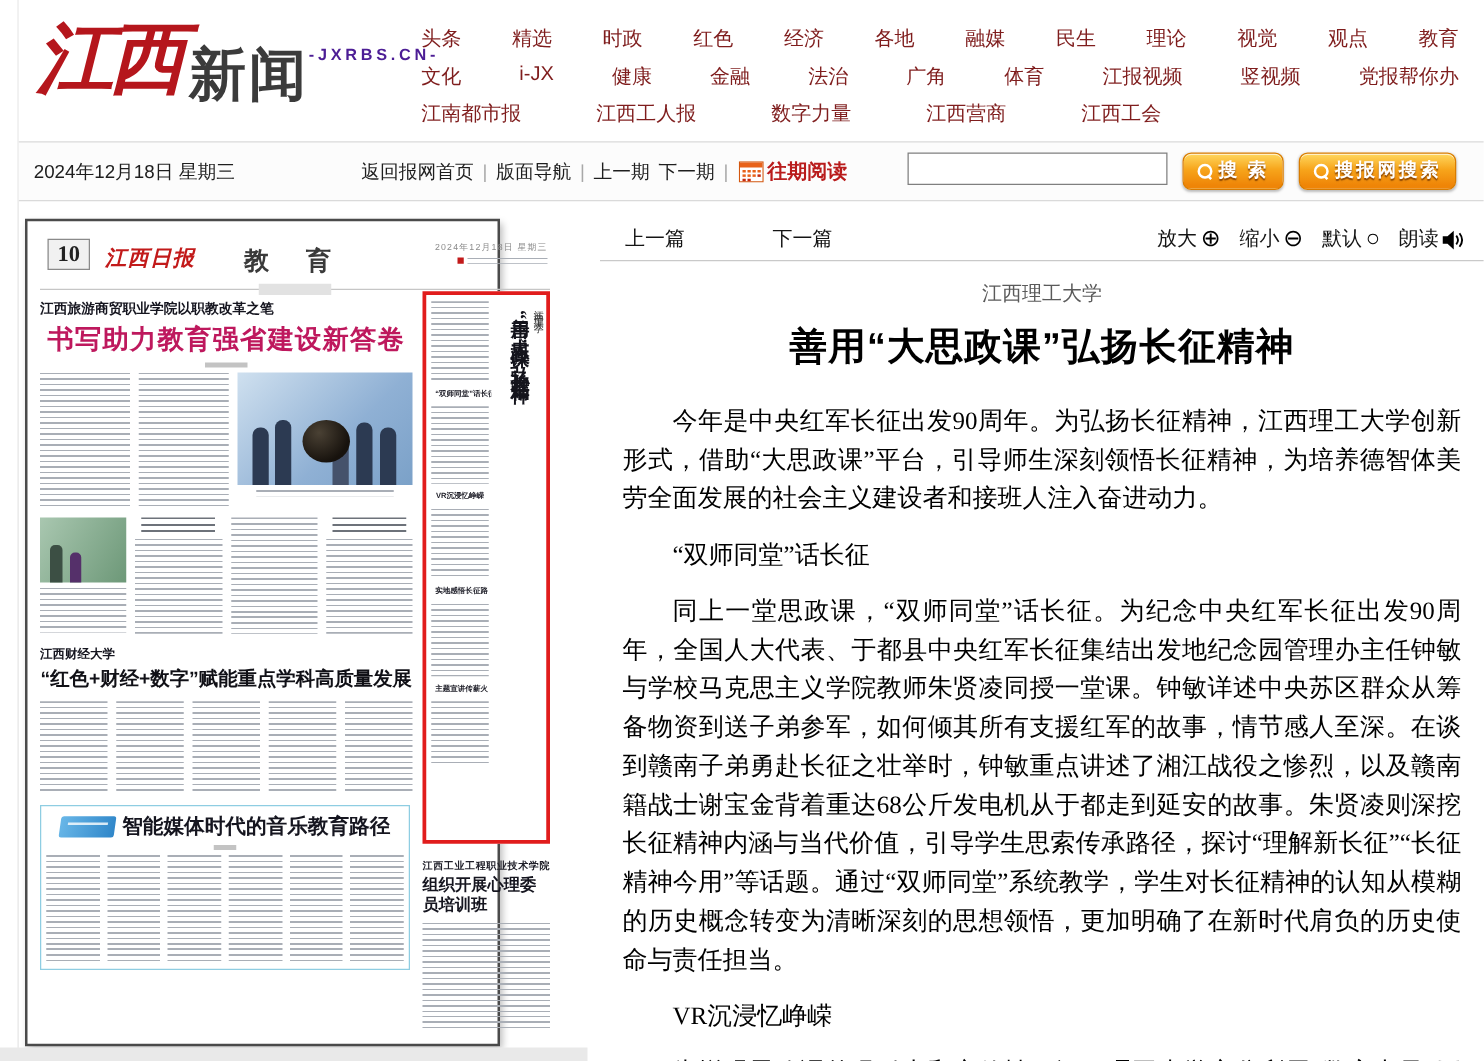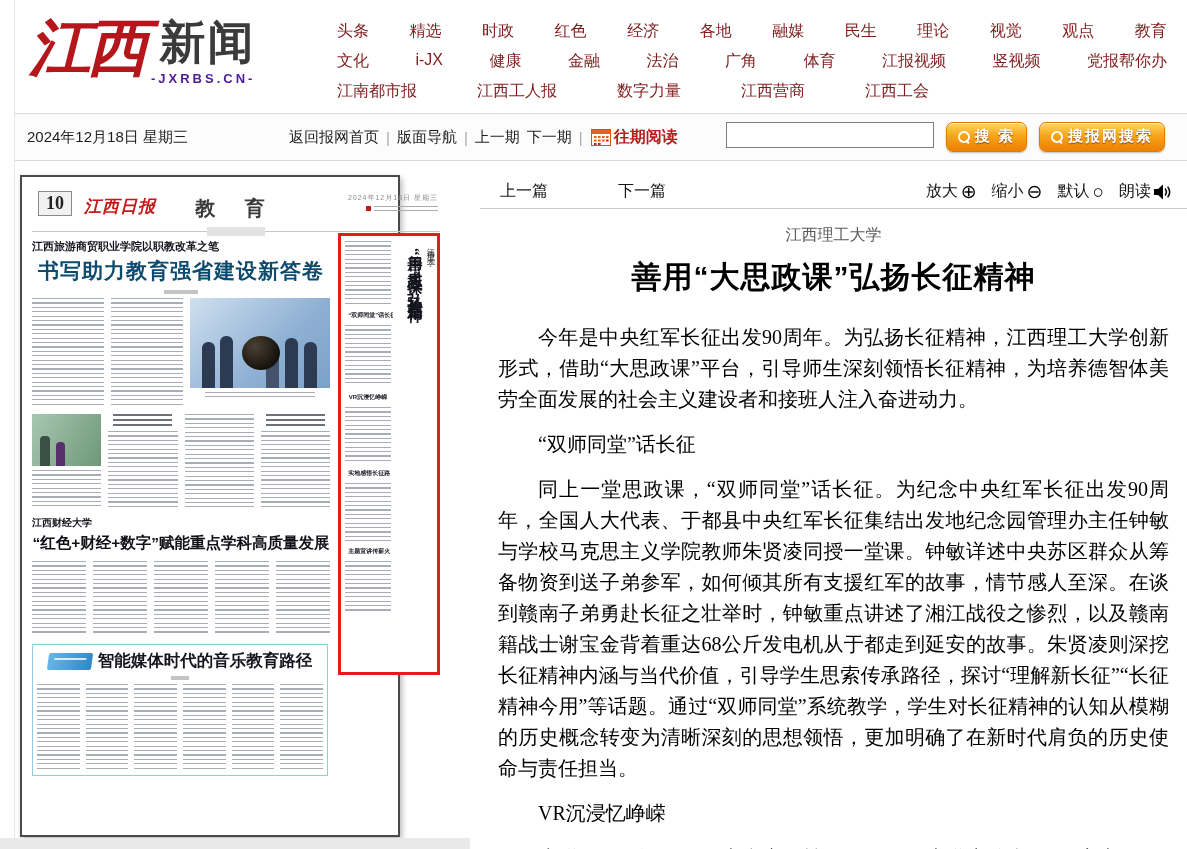--- a/index.html
+++ b/index.html
@@ -5,21 +5,21 @@
   html,body{margin:0;padding:0}
   body{width:1187px;height:849px;position:relative;overflow:hidden;background:#fff;
        font-family:"Liberation Sans",sans-serif;color:#333}
   .edge-line{position:absolute;left:14px;top:0;bottom:0;width:1px;background:#e6e6e6}
 
   
   .header{position:absolute;left:15px;top:0;right:0;height:113px;background:#fff}
   .logo{position:absolute;left:14px;top:10px;display:flex;align-items:flex-end;cursor:pointer}
   .logo-brand{font-family:"Liberation Serif",serif;font-style:italic;font-weight:900;
               font-size:62px;line-height:76px;color:#b5161c;letter-spacing:-4px;padding-right:6px}
-  .logo-right{display:flex;flex-direction:column;align-items:flex-end}
+  .logo-right{display:flex;flex-direction:row;align-items:flex-start}
   .logo-suffix{font-family:"Liberation Serif",serif;font-weight:900;font-size:46px;line-height:52px;color:#3b3b3b;letter-spacing:2px}
   .logo-domain{color:#4c1d95;font-size:13px;font-weight:bold;letter-spacing:3px;margin-top:2px}
   .nav{position:absolute;left:322px;right:20px;top:21px;font-size:16px;color:#7f1d1d}
   .nav-row{display:flex;justify-content:space-between;margin-bottom:9px;white-space:nowrap}
   .nav-row.last{justify-content:flex-start;gap:60px}
   .nav-item{cursor:pointer}
 
   
   .datebar{position:absolute;left:15px;right:0;top:113px;height:48px;background:#fcfcfc;
            border-top:1px solid #dadada;border-bottom:1px solid #dadada;
@@ -53,21 +53,21 @@
               letter-spacing:12px;color:#3a3a3a;font-weight:bold}
   .pm-right{position:absolute;right:2px;top:6px;text-align:right}
   .pm-date{font-size:7px;color:#8a8a8a;letter-spacing:1px}
   .pm-mailrow{display:flex;align-items:center;justify-content:flex-end;gap:3px;margin-top:3px}
   .pm-dot{width:5px;height:5px;background:#c21a1a}
   .pm-rule{border-top:1px solid #c6c6c6;position:relative;margin-top:2px}
   .pm-chip{position:absolute;left:50%;top:-5px;transform:translateX(-50%);width:58px;height:9px;background:#e2e2e2}
   .fake{background:repeating-linear-gradient(#a9aeb6 0 1.2px,transparent 1.2px 4.4px)}
   .fake-dark{background:repeating-linear-gradient(#6d727a 0 1.6px,transparent 1.6px 5px)}
   .kickerA{font-weight:bold;color:#15151f;font-size:11px;margin-top:7px;width:298px}
-  .titleA{width:298px;text-align:center;font-size:21px;font-weight:900;color:#0c4a6e;letter-spacing:1px;margin-top:3px}
+  .titleA{width:298px;text-align:center;font-size:21px;font-weight:900;color:#be185d;letter-spacing:1px;margin-top:3px}
   .bylineA{width:34px;height:4px;background:#c3c3c3;margin:5px 132px 4px}
   .rowA{display:flex;gap:7px;width:298px}
   .fcol{flex:1}
   .photoA{width:140px;height:90px;flex:none;background:linear-gradient(135deg,#cfe0ef,#8fb0d4 60%,#7ba1c8);position:relative;overflow:hidden}
   .person{position:absolute;bottom:0;width:13px;height:46px;background:#2c3a52;border-radius:6px 6px 0 0}
   .sphere{position:absolute;left:52px;top:38px;width:38px;height:34px;border-radius:50%;
           background:radial-gradient(circle at 35% 30%,#4a4134,#17120d 70%)}
   .photoA-cap{width:110px;height:5px;margin:4px auto 0}
   .rowB{display:flex;gap:7px;width:298px;margin-top:8px}
   .photoG{height:52px;background:linear-gradient(120deg,#a9c7b0,#6d9878);margin-bottom:4px;position:relative}
@@ -297,20 +297,25 @@
           <div class="hl-sub">实地感悟长征路</div>
           <div class="fake hl-fake" style="height: 58px;"></div>
           <div class="hl-sub">主题宣讲传薪火</div>
           <div class="fake hl-fake" style="height: 52px;"></div>
         </div>
       <div class="hl-titles">
         <span class="hl-vtitle">善用“大思政课”弘扬长征精神</span>
         <span class="hl-kicker">江西理工大学</span>
       </div>
     </div>
+    <div class="artD">
+      <div class="kickerD">江西工业工程职业技术学院</div>
+      <div class="titleD">组织开展心理委员培训班</div>
+      <div class="fake" style="height:92px;margin-top:5px"></div>
+    </div>
   </div>
 </div>
 <div class="bottom-strip"></div>
 
 <div class="article">
   <div class="toolbar">
     <span class="tb-prev">上一篇</span>
     <span class="tb-next">下一篇</span>
     <span class="tb-right">
       <span class="tb-item">

